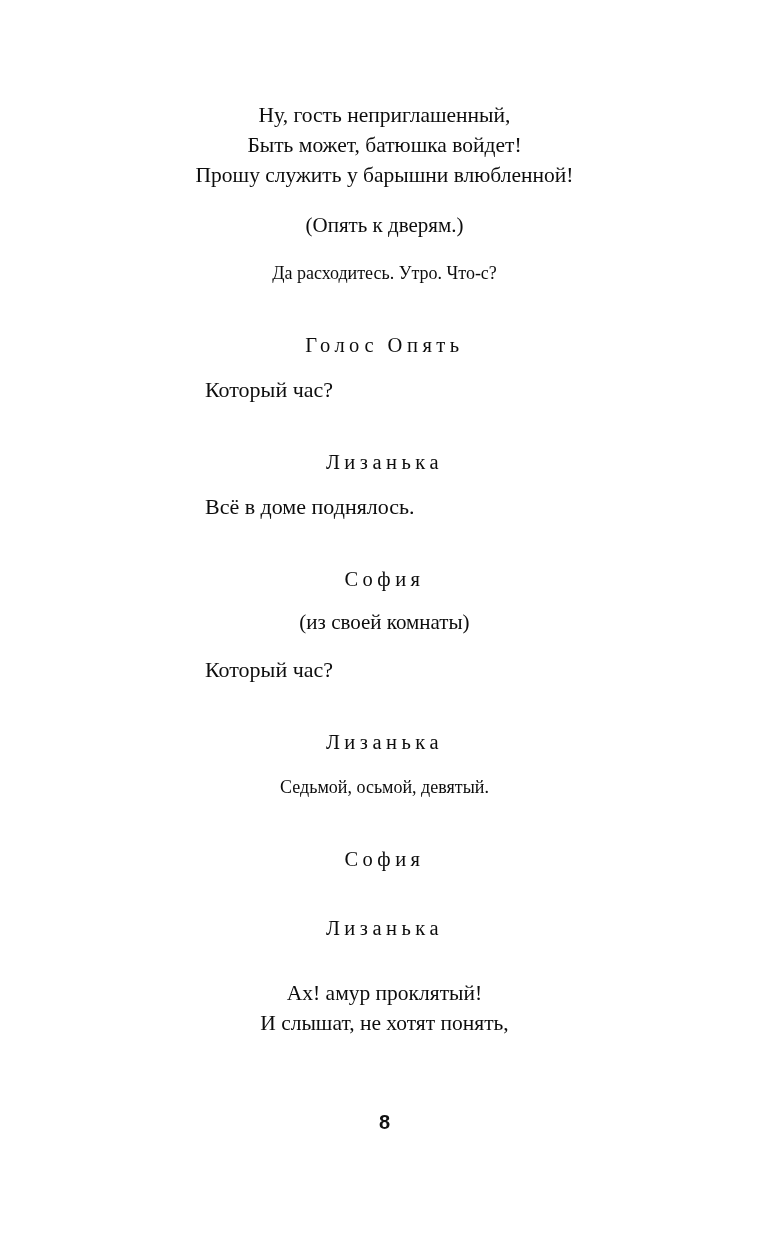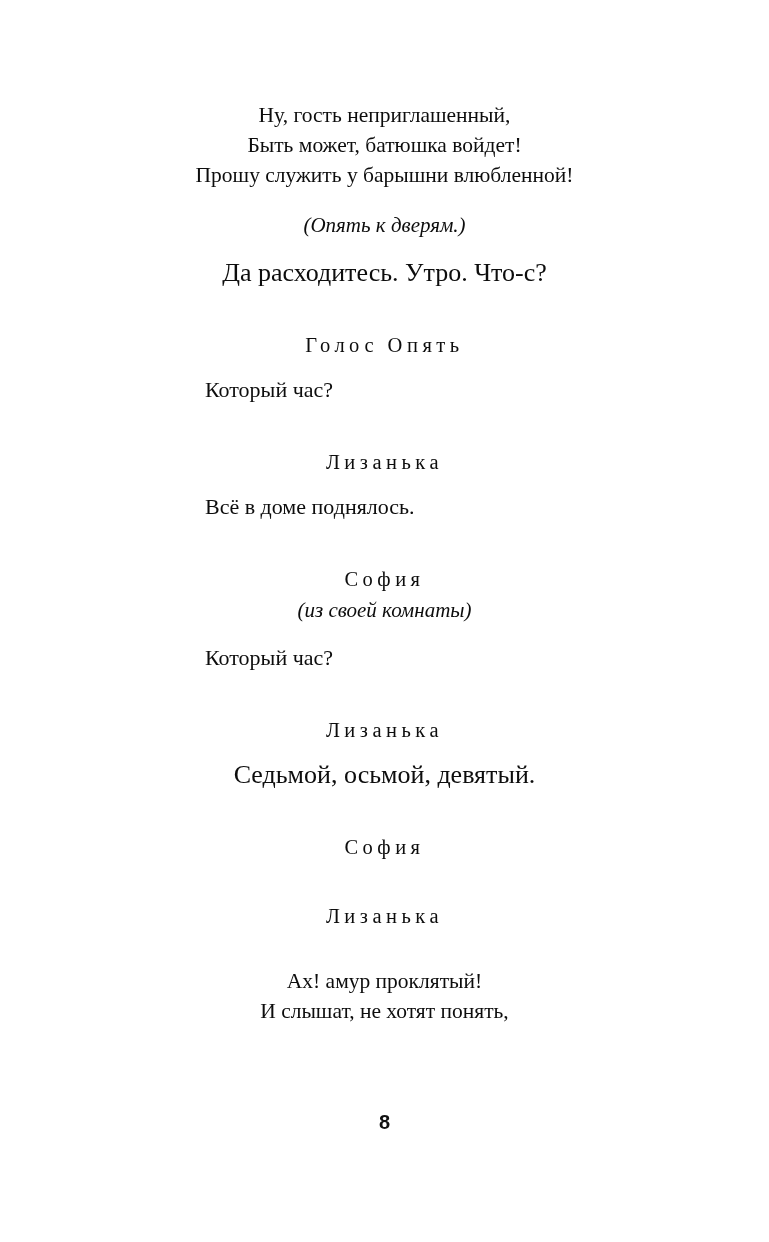--- a/index.html
+++ b/index.html
@@ -32,50 +32,49 @@
   }
   
   .verse {
     margin-top: 0;
     text-align: center;
   }
   .verse .line {
     display: block;
   }
   .stage {
-    font-style: italic;
     font-size: 21px;
     line-height: 30px;
     text-align: center;
   }
   .stage-after {
     margin-top: 20px;
   }
   .speech-center {
     text-align: center;
-    font-size: 26px;
+    font-size: 18px;
     line-height: 30px;
     margin-top: 18px;
   }
   .speech-left {
     text-align: left;
     font-size: 22px;
     line-height: 30px;
     margin-top: 18px;
     padding-left: 135px;
   }
   .speaker {
     text-align: center;
     font-size: 20.5px;
     letter-spacing: 4.5px;
     margin-top: 46px;
     margin-bottom: 0;
   }
   .speaker + .stage {
-    margin-top: 4px;
+    margin-top: 16px;
   }
   .gap-md { margin-top: 38px; }
   .page-number {
     position: absolute;
     left: 0;
     right: 0;
     bottom: 108px;
     text-align: center;
     font-size: 20px;
     font-family: "Liberation Sans", sans-serif;

